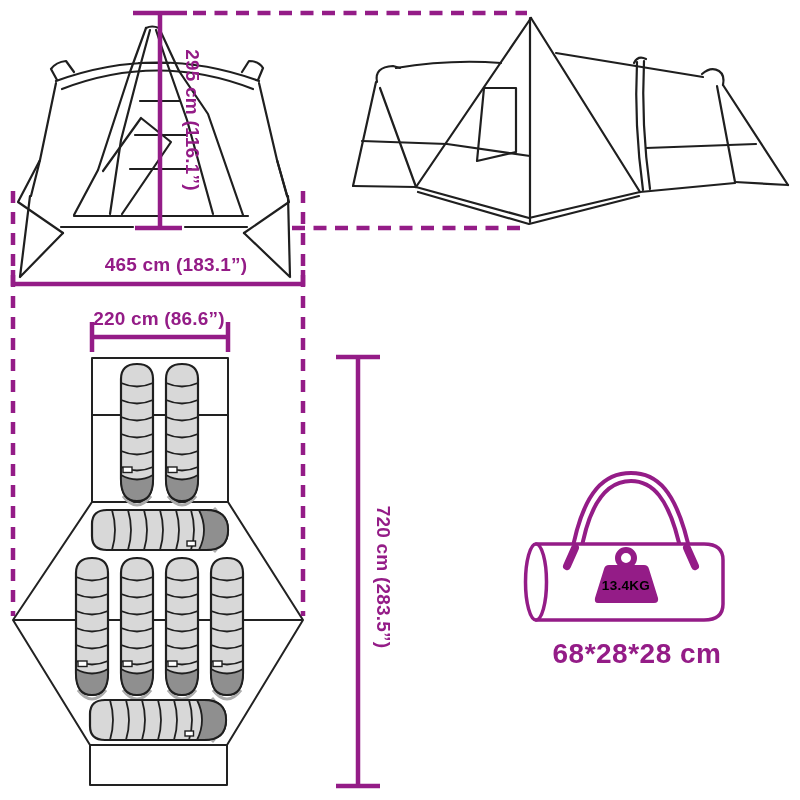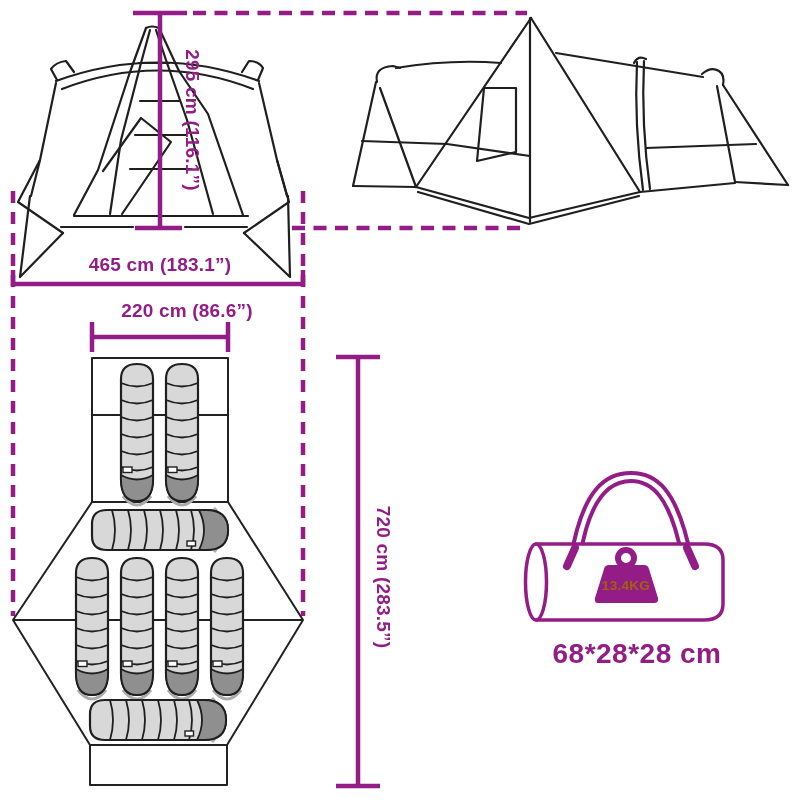--- a/index.html
+++ b/index.html
@@ -11,21 +11,21 @@
   .dim-label{
     position:absolute;color:#941c87;font-weight:700;font-size:19px;
     white-space:nowrap;transform:translate(-50%,-50%);letter-spacing:0.2px;
   }
   .dim-label.rot{transform:translate(-50%,-50%) rotate(90deg);}
   .bag-size-label{
     position:absolute;color:#941c87;font-weight:700;font-size:28px;
     white-space:nowrap;transform:translate(-50%,-50%);letter-spacing:0.5px;
   }
   .weight-label{
-    position:absolute;color:#a16207;font-weight:700;font-size:13.5px;
+    position:absolute;color:#000000;font-weight:700;font-size:13.5px;
     white-space:nowrap;transform:translate(-50%,-50%);letter-spacing:0.3px;
   }
 </style>
 </head>
 <body>
 
 <svg id="canvas" viewBox="0 0 800 800" xmlns="http://www.w3.org/2000/svg">
   <defs>
 
     <g id="vbag">
@@ -153,21 +153,21 @@
     <path d="M13,284 L303,284 M13,270 L13,286 M303,270 L303,286" stroke-width="4.5"></path>
 
     <path d="M92,337 L228,337 M92,322 L92,352 M228,322 L228,352" stroke-width="4.5"></path>
 
     <path d="M358,357 L358,786 M336,357 L380,357 M336,786 L380,786" stroke-width="4.5"></path>
   </g>
 </svg>
 
 <div class="dim-label rot" style="left:192px;top:120px;">295 cm (116.1”)</div>
 
-<div class="dim-label" style="left:160px;top:265px;">465 cm (183.1”)</div>
+<div class="dim-label" style="left:176px;top:265px;">465 cm (183.1”)</div>
 
-<div class="dim-label" style="left:159px;top:311px;margin-left:28px;">220 cm (86.6”)</div>
+<div class="dim-label" style="left:159px;top:319px;">220 cm (86.6”)</div>
 
 <div class="dim-label rot" style="left:383px;top:577px;">720 cm (283.5”)</div>
 
 <div class="weight-label" style="left:626px;top:585px;">13.4KG</div>
 
 <div class="bag-size-label" style="left:637px;top:654px;">68*28*28 cm</div>
 
 </body></html>

